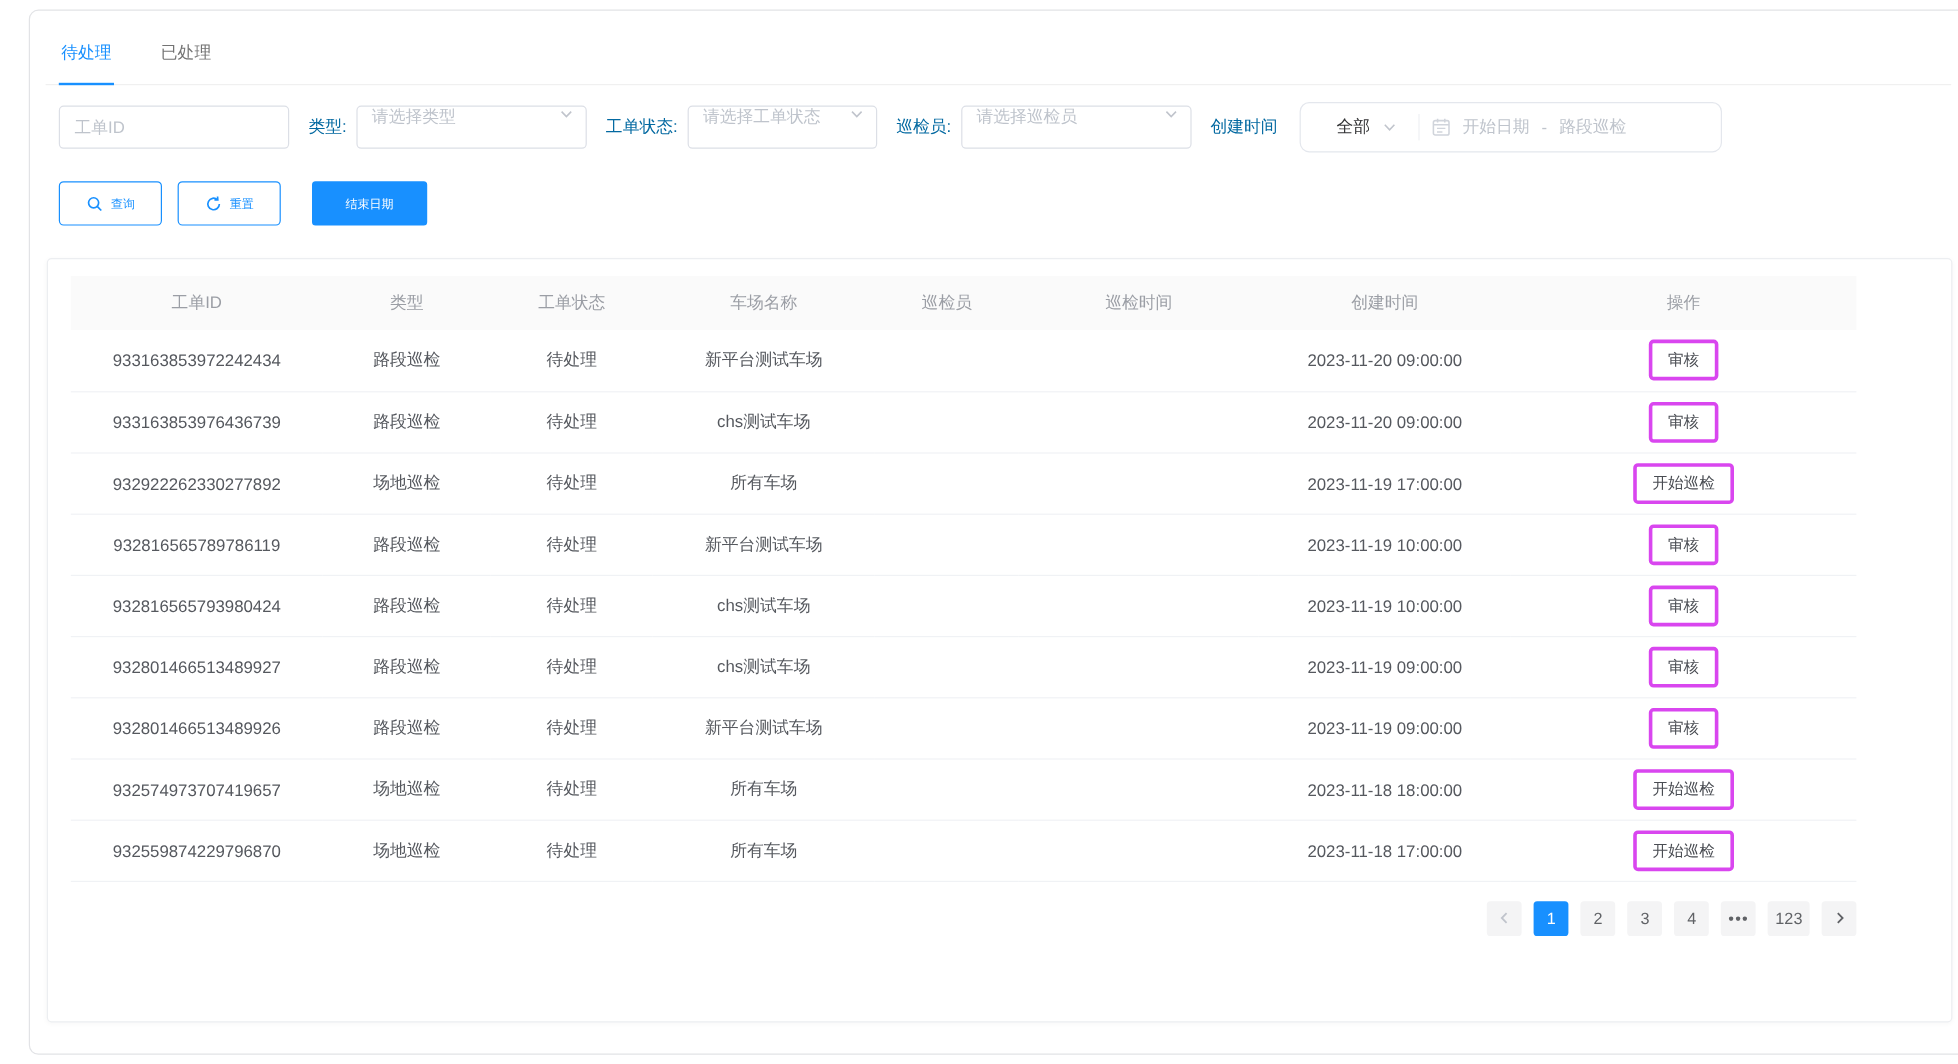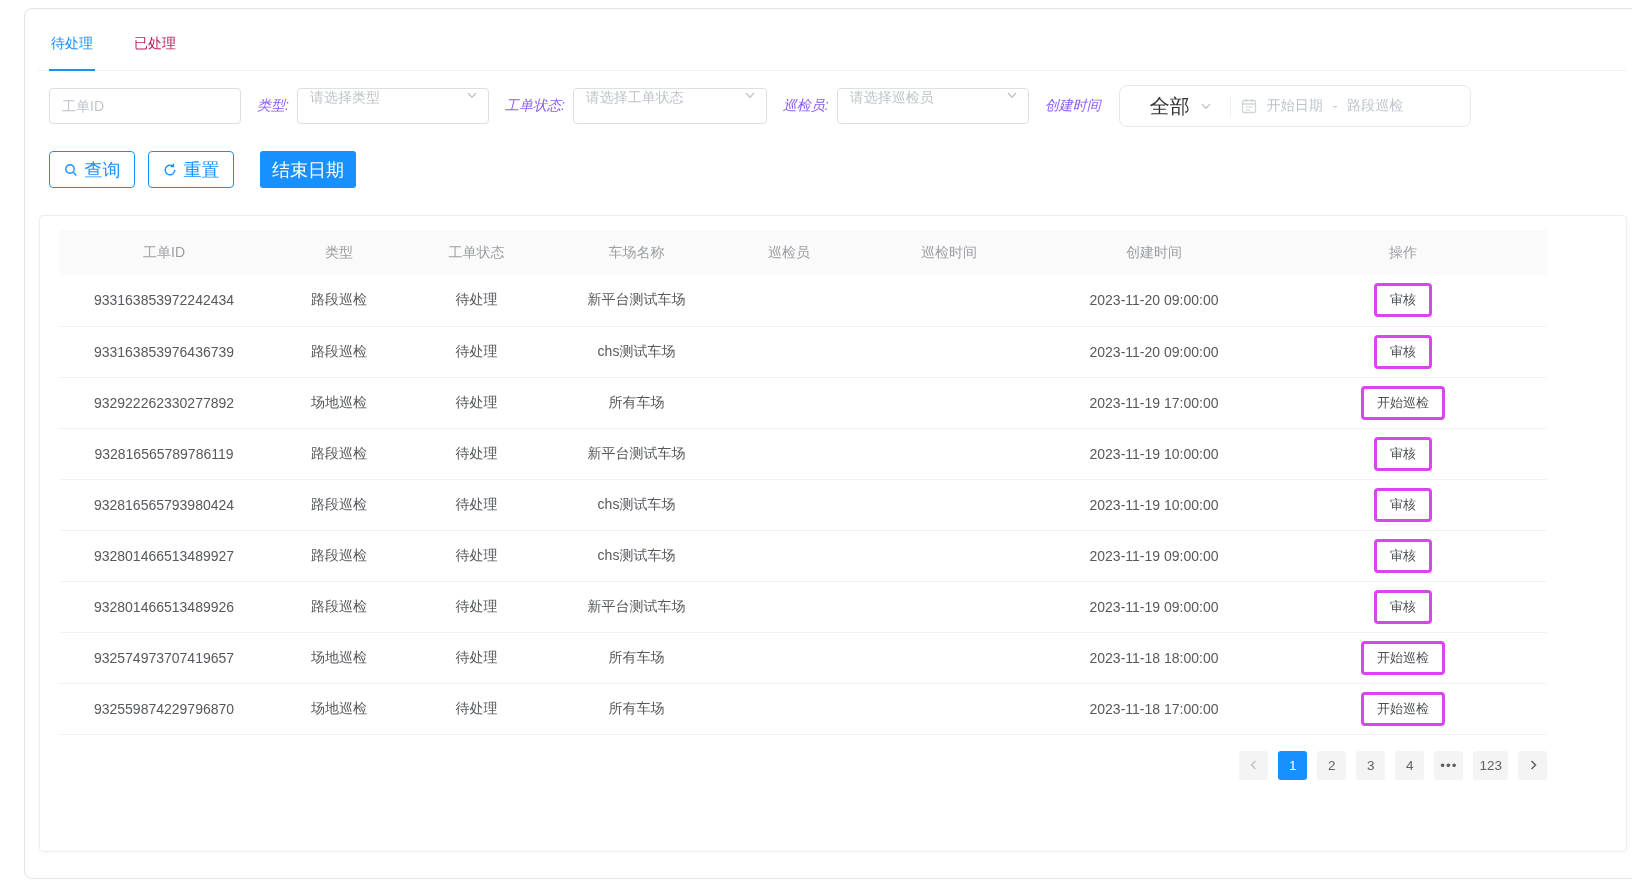--- a/index.html
+++ b/index.html
@@ -2,42 +2,42 @@
 <html><head>
 <meta charset="utf-8">
 <style>
   * { margin:0; padding:0; box-sizing:border-box; }
   html,body { width:1632px; height:887px; background:#fff; font-family:"Liberation Sans","DejaVu Sans",sans-serif; }
   .frame { position:absolute; left:24px; top:8px; width:1616px; height:871px; border:1px solid #e2e3e6; border-radius:8px; background:#fff; overflow:hidden; }
   .content { padding:0 13px; }
 
   
   .tabbar { display:flex; align-items:flex-end; height:62px; border-bottom:1px solid #f0f0f0; padding:0 11px; }
-  .tab { position:relative; margin-right:37px; padding:0 2px 17px 2px; font-size:14px; color:#be185d; cursor:pointer; }
+  .tab { position:relative; margin-right:37px; padding:0 2px 17px 2px; font-size:14px; color:#737373; cursor:pointer; }
   .tab.active { color:#1890ff; }
   .tab.active::after { content:""; position:absolute; left:0; right:0; bottom:-1px; height:2px; background:#1890ff; }
 
   
   .filters { display:flex; align-items:center; margin:14px 0 0 11px; }
-  .filters .lbl { font-size:14px; color:#8b5cf6; margin:0 8px 0 16px; white-space:nowrap;font-style:italic; }
+  .filters .lbl { font-size:14px; color:#0369a1; margin:0 8px 0 16px; white-space:nowrap; }
   .txt-input { width:192px; height:36px; border:1px solid #dcdfe6; border-radius:4px; padding:0 12px; font-size:14px; color:#303133; outline:none; background:#fff; }
   .txt-input::placeholder { color:#bfc4cc; }
   .select { display:flex; justify-content:space-between; width:192px; height:36px; border:1px solid #dcdfe6; border-radius:4px; padding:0 10px 0 12px; background:#fff; cursor:pointer; }
   .select .ph { font-size:14px; color:#bfc4cc; }
   .chev { color:#c0c4cc; flex:0 0 auto; }
   .daterange { display:flex; align-items:center; height:42px; width:352px; border:1px solid #e4e7ed; border-radius:8px; background:#fff; padding:0 12px; margin-left:10px; }
-  .daterange .preset { display:flex; align-items:center; gap:10px; padding:0 8px 0 18px; font-size:20px; color:#303133; cursor:pointer; }
+  .daterange .preset { display:flex; align-items:center; gap:10px; padding:0 8px 0 18px; font-size:14px; color:#303133; cursor:pointer; }
   .daterange .vdiv { width:1px; height:22px; background:#eef0f3; margin:0 10px; }
   .daterange .ph { font-size:14px; color:#bfc4cc; margin:0 10px; }
   .daterange .sep { font-size:14px; color:#bfc4cc; }
   .cal { color:#d0d4db; }
 
   
   .actions { display:flex; align-items:center; margin:24px 0 0 11px; }
-  .btn { display:inline-flex; align-items:center; justify-content:center; gap:7px; height:37px; font-size:18px; border-radius:4px; cursor:pointer; background:#fff; }
+  .btn { display:inline-flex; align-items:center; justify-content:center; gap:7px; height:37px; font-size:10px; border-radius:4px; cursor:pointer; background:#fff; }
   .btn-plain { border:1px solid #1890ff; color:#1890ff; width:86px; margin-right:13px; }
   .btn-primary { border:none; background:#1890ff; color:#fff; width:96px; border-radius:3px; margin-left:13px; }
 
   
   .card { margin:27px 0 0 1px; width:1588px; height:637px; border:1px solid #eceef1; border-radius:4px; background:#fff; box-shadow:0 1px 4px rgba(0,0,0,0.03); padding:14px 0 0 19px; }
   table { border-collapse:collapse; table-layout:fixed; width:1488px; }
   thead th { height:45px; background:#fafafa; font-weight:normal; font-size:14px; color:#9b9ea5; text-align:center; }
   tbody td { height:51px; border-bottom:1px solid #f0f2f5; font-size:14px; color:#55585e; text-align:center; white-space:nowrap; overflow:hidden; }
   .row-btn { display:inline-block; border:3px solid #d946ef; border-radius:4px; background:#fff; color:#4a4d53; font-size:13px; padding:5px 13px; cursor:pointer; font-family:inherit; }
 
@@ -73,21 +73,21 @@
       <div class="select">
         <span class="ph">请选择类型</span>
         <span class="chev">
           <svg width="12" height="12" viewBox="0 0 12 12">
               <polyline points="2,4 6,8.2 10,4" fill="none" stroke="currentColor" stroke-width="1.3"></polyline>
             </svg>
         </span>
       </div>
 
       <span class="lbl">工单状态:</span>
-      <div class="select" style="width:194px">
+      <div class="select" style="width:158px">
         <span class="ph">请选择工单状态</span>
         <span class="chev">
           <svg width="12" height="12" viewBox="0 0 12 12">
               <polyline points="2,4 6,8.2 10,4" fill="none" stroke="currentColor" stroke-width="1.3"></polyline>
             </svg>
         </span>
       </div>
 
       <span class="lbl">巡检员:</span>
       <div class="select">

